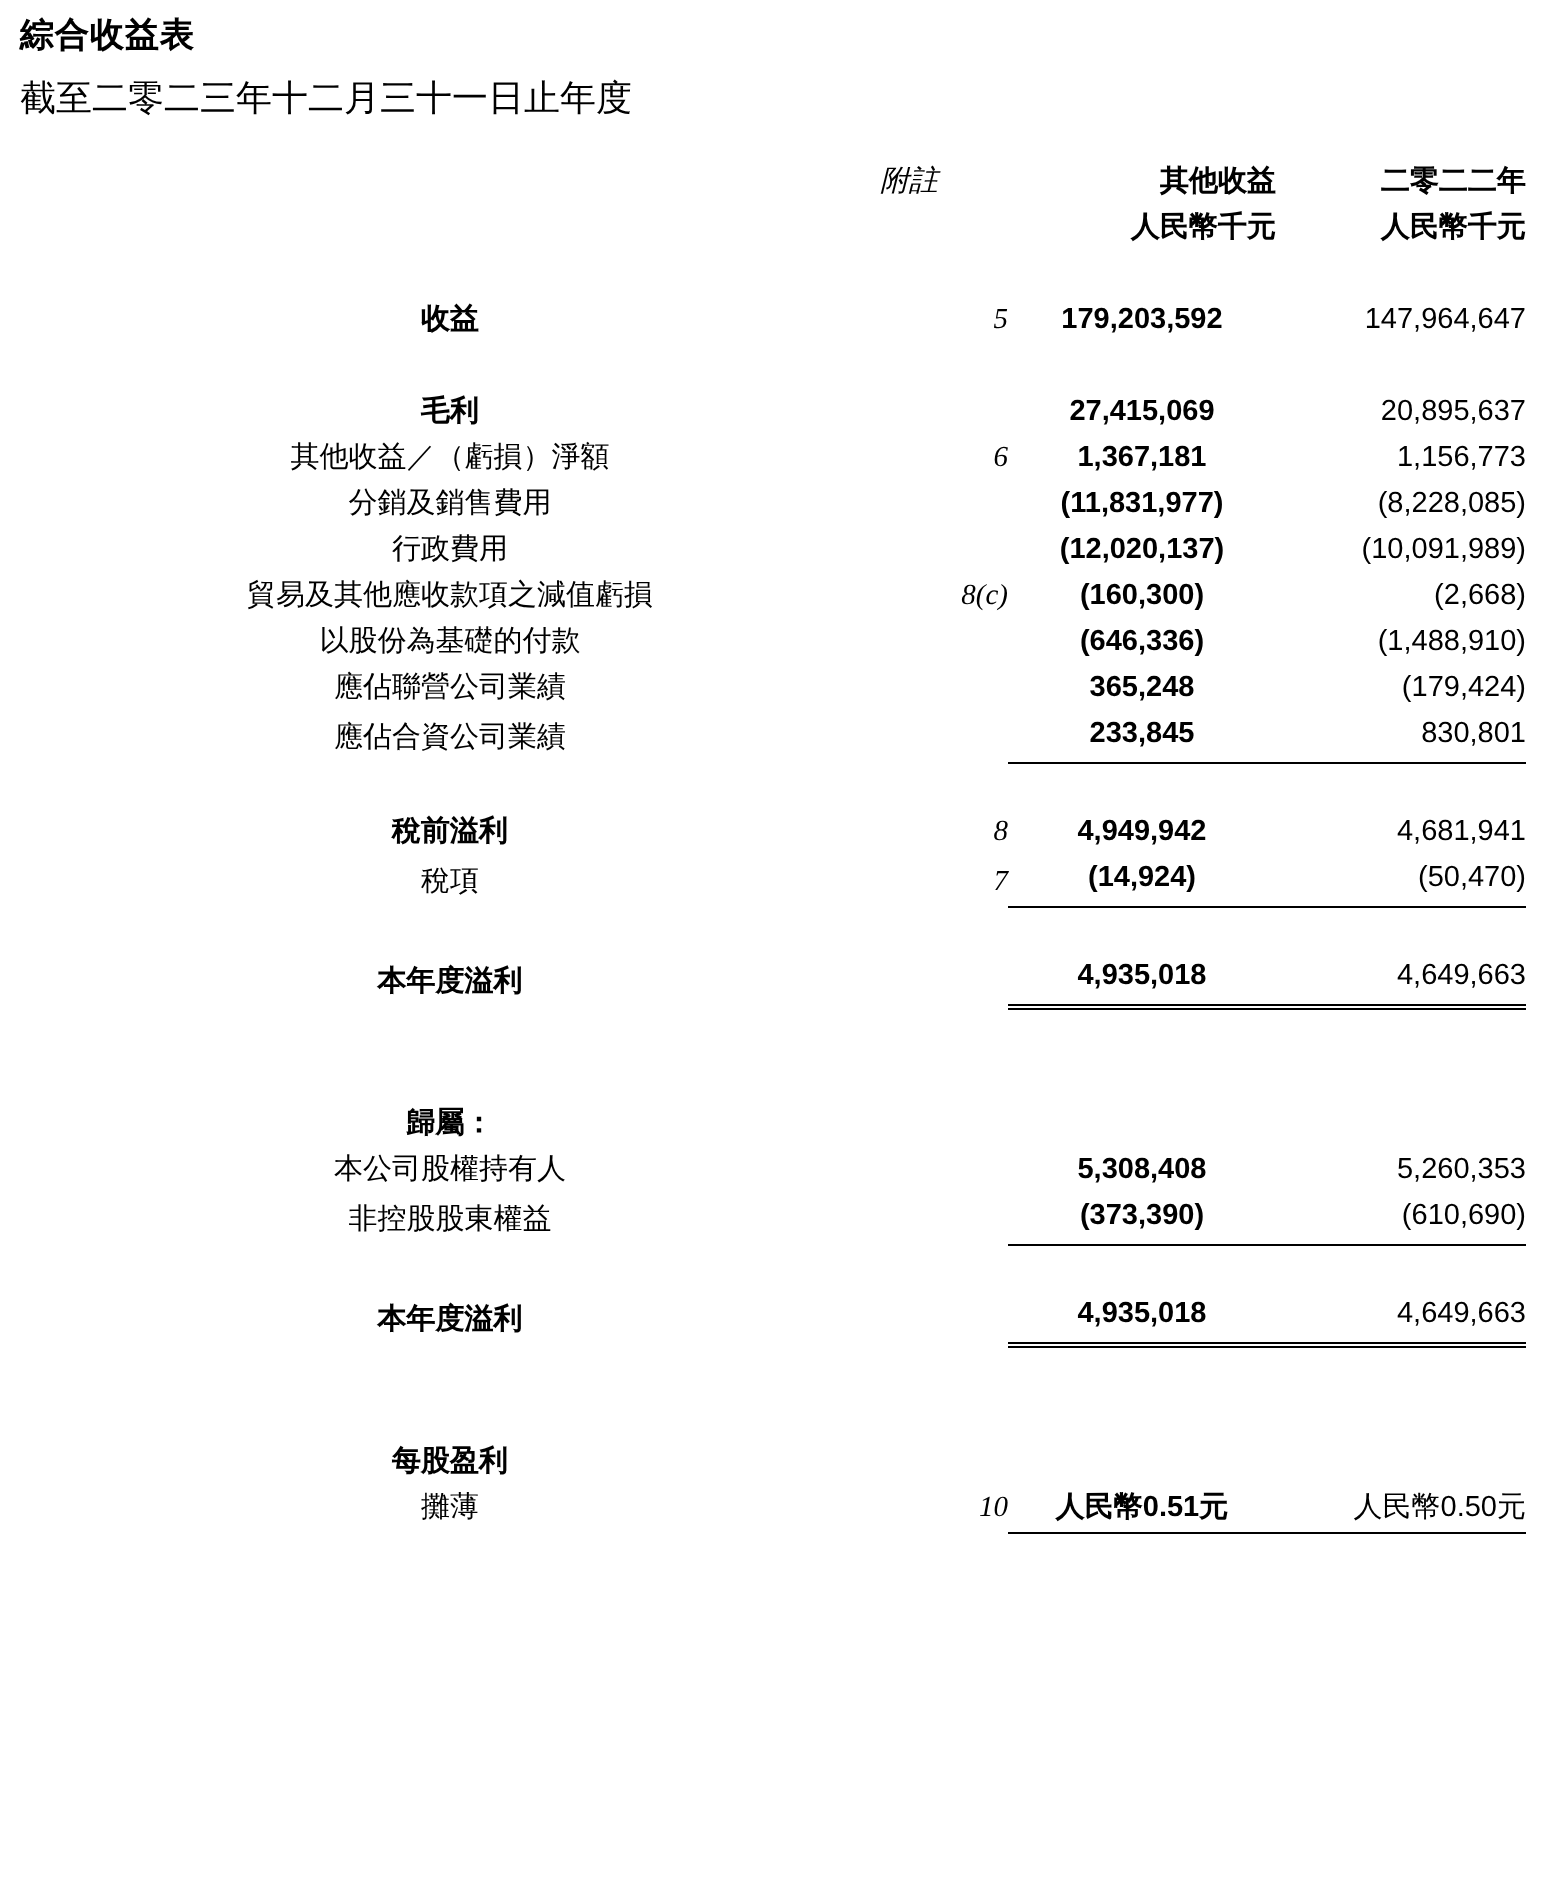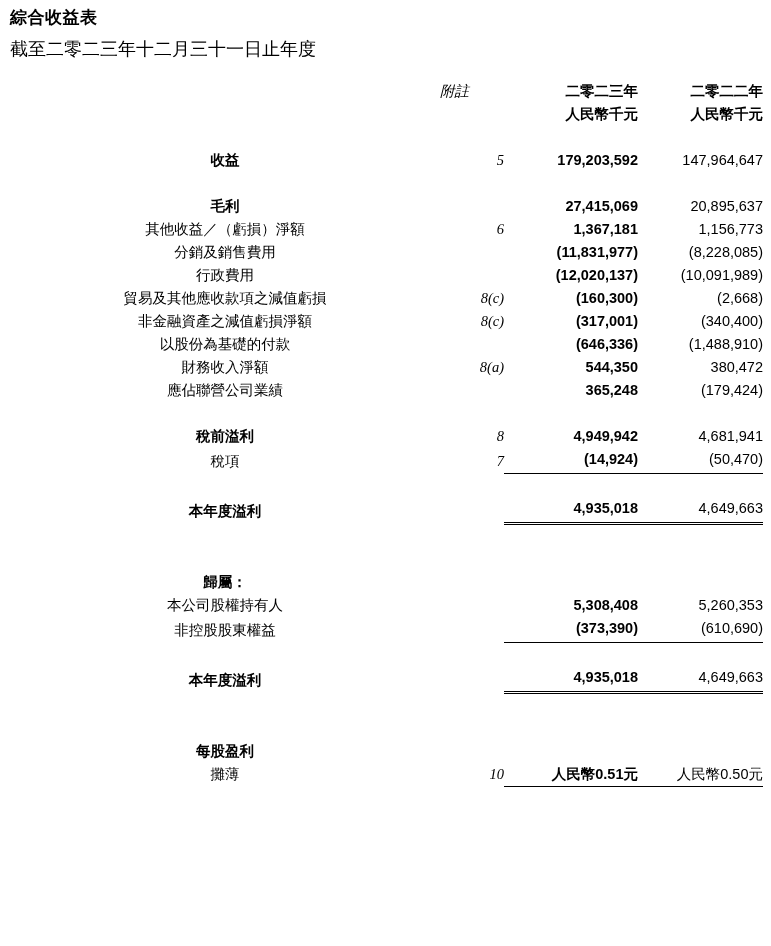--- a/index.html
+++ b/index.html
@@ -64,21 +64,21 @@
     font-size: 14.5px;
     padding-right: 10px;
     white-space: nowrap;
   }
   .num {
     text-align: right;
     white-space: nowrap;
     padding-right: 2px;
     font-family: "Liberation Sans", sans-serif;
   }
-  .y1 { padding-right: 4px; }
+  .y1 { padding-right: 4px; text-align: center; }
   .y2 { padding-right: 2px; }
 
   .bold { font-weight: bold; }
   .hdr-cell {
     font-weight: bold;
     text-align: right;
     white-space: nowrap;
     line-height: 24px;
     height: 24px;
   }
@@ -118,21 +118,21 @@
       <col class="c-label">
         <col class="c-note">
         <col class="c-y1">
         <col class="c-y2">
     </colgroup>
     <tbody>
 
       <tr>
         <td class="lbl"></td>
         <td class="hdr-cell hdr-note">附註</td>
-        <td class="hdr-cell y1">二零二三年</td>
+        <td class="hdr-cell y1">其他收益</td>
         <td class="hdr-cell y2">二零二二年</td>
       </tr>
       <tr>
         <td class="lbl"></td>
         <td class="hdr-cell hdr-note"></td>
         <td class="hdr-cell y1">人民幣千元</td>
         <td class="hdr-cell y2">人民幣千元</td>
       </tr>
 
       <tr class="spacer-row">
@@ -175,42 +175,36 @@
         <td class="num y1 bold">(12,020,137)</td>
         <td class="num y2">(10,091,989)</td>
       </tr>
       <tr>
         <td class="lbl">貿易及其他應收款項之減值虧損</td>
         <td class="note">8(c)</td>
         <td class="num y1 bold">(160,300)</td>
         <td class="num y2">(2,668)</td>
       </tr>
       <tr>
-        <td class="lbl">非金融資產之減值虧損淨額</td>
-        <td class="note">8(c)</td>
-        <td class="num y1 bold">(317,001)</td>
-        <td class="num y2">(340,400)</td>
-      </tr>
-      <tr>
         <td class="lbl">以股份為基礎的付款</td>
         <td class="note"></td>
         <td class="num y1 bold">(646,336)</td>
         <td class="num y2">(1,488,910)</td>
       </tr>
       <tr>
-        <td class="lbl">財務收入淨額</td>
-        <td class="note">8(a)</td>
-        <td class="num y1 bold">544,350</td>
-        <td class="num y2">380,472</td>
-      </tr>
-      <tr>
         <td class="lbl">應佔聯營公司業績</td>
         <td class="note"></td>
         <td class="num y1 bold">365,248</td>
         <td class="num y2">(179,424)</td>
+      </tr>
+      <tr class="rule-bottom">
+        <td class="lbl">應佔合資公司業績</td>
+        <td class="note"></td>
+        <td class="num y1 bold">233,845</td>
+        <td class="num y2">830,801</td>
       </tr>
 
       <tr class="spacer-lg">
           <td colspan="4"></td>
         </tr>
 
       <tr>
         <td class="lbl bold">稅前溢利</td>
         <td class="note">8</td>
         <td class="num y1 bold">4,949,942</td>

